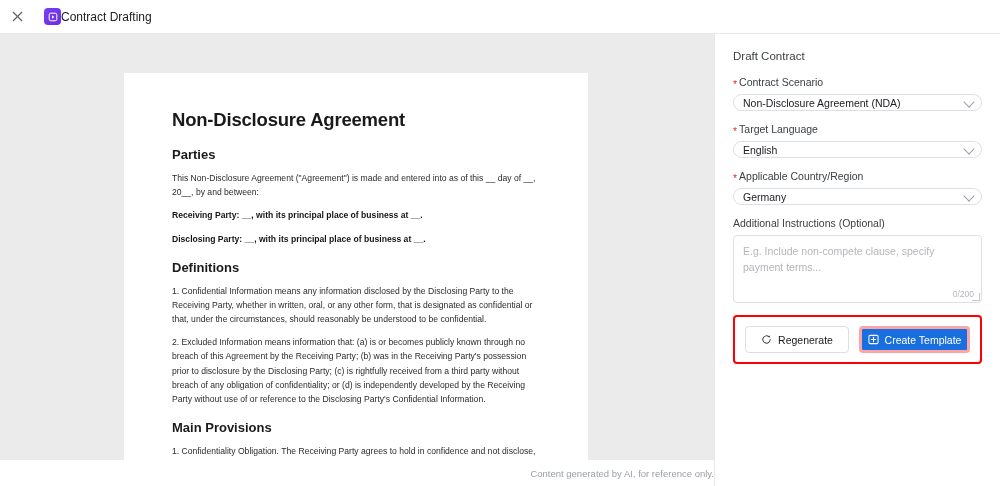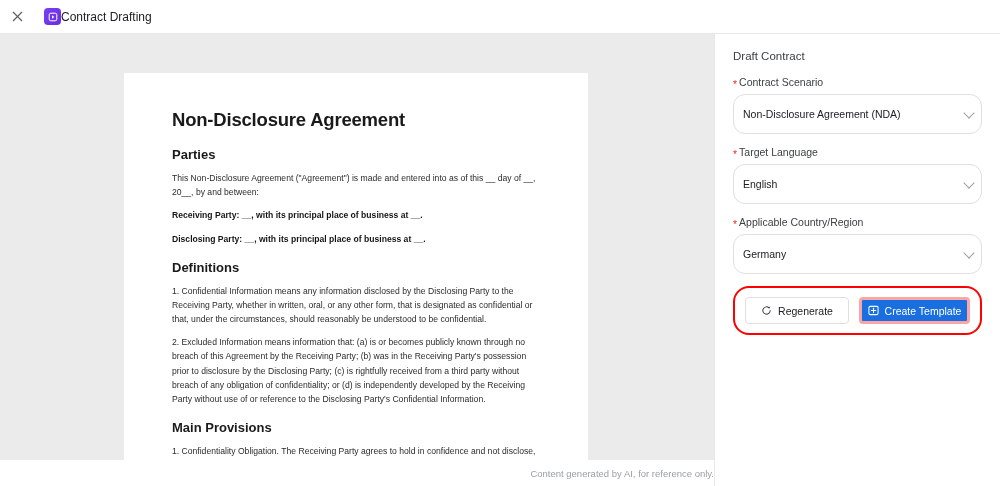--- a/index.html
+++ b/index.html
@@ -174,21 +174,21 @@
   }
   .req {
     color: #e03131;
     font-size: 10.5px;
     line-height: 1;
     position: relative;
     top: 2px;
   }
   .select {
     position: relative;
-    height: 40px;
+    height: 17px;
     border: 1px solid #dcdfe3;
     border-radius: 12px;
     background: #ffffff;
     display: flex;
     align-items: center;
     padding: 0 24px 0 9px;
     font-size: 10.5px;
     color: #202124;
     box-sizing: border-box;
     cursor: pointer;
@@ -231,21 +231,21 @@
     right: 1px;
     bottom: 1px;
     width: 7px;
     height: 7px;
     border-right: 1px solid #c7cacd;
     border-bottom: 1px solid #c7cacd;
   }
   .actions-highlight {
     margin-top: 12px;
     border: 2px solid #ff0000;
-    border-radius: 16px;
+    border-radius: 4px;
     padding: 9px 10px;
     display: flex;
     gap: 10px;
     align-items: center;
     box-sizing: border-box;
   }
   .btn {
     height: 27px;
     border-radius: 4px;
     display: flex;
@@ -356,20 +356,30 @@
       <div class="field-label">
         <span class="req">*</span>
         <span>Applicable Country/Region</span>
       </div>
       <div class="select">
         <span>Germany</span>
         <span class="chev"></span>
       </div>
     </div>
 
+    <div class="field">
+      <div class="field-label">
+        <span>Additional Instructions (Optional)</span>
+      </div>
+      <div class="textarea-wrap">
+        <div class="textarea-placeholder">E.g. Include non-compete clause, specify payment terms...</div>
+        <div class="counter">0/200</div>
+        <div class="resize-grip"></div>
+      </div>
+    </div>
 
     <div class="actions-highlight">
       <div class="btn btn-secondary">
         <span class="icon-refresh">
           <svg width="11" height="11" viewBox="0 0 12 12" aria-hidden="true">
             <path d="M10 6a4 4 0 1 1-1.2-2.85" fill="none" stroke="#3c4043" stroke-width="1.1" stroke-linecap="round"></path>
             <path d="M10.4 1.6 L9.1 3.6 L7 3.1 Z" fill="#3c4043"></path>
           </svg>
         </span>
         <span>Regenerate</span>

